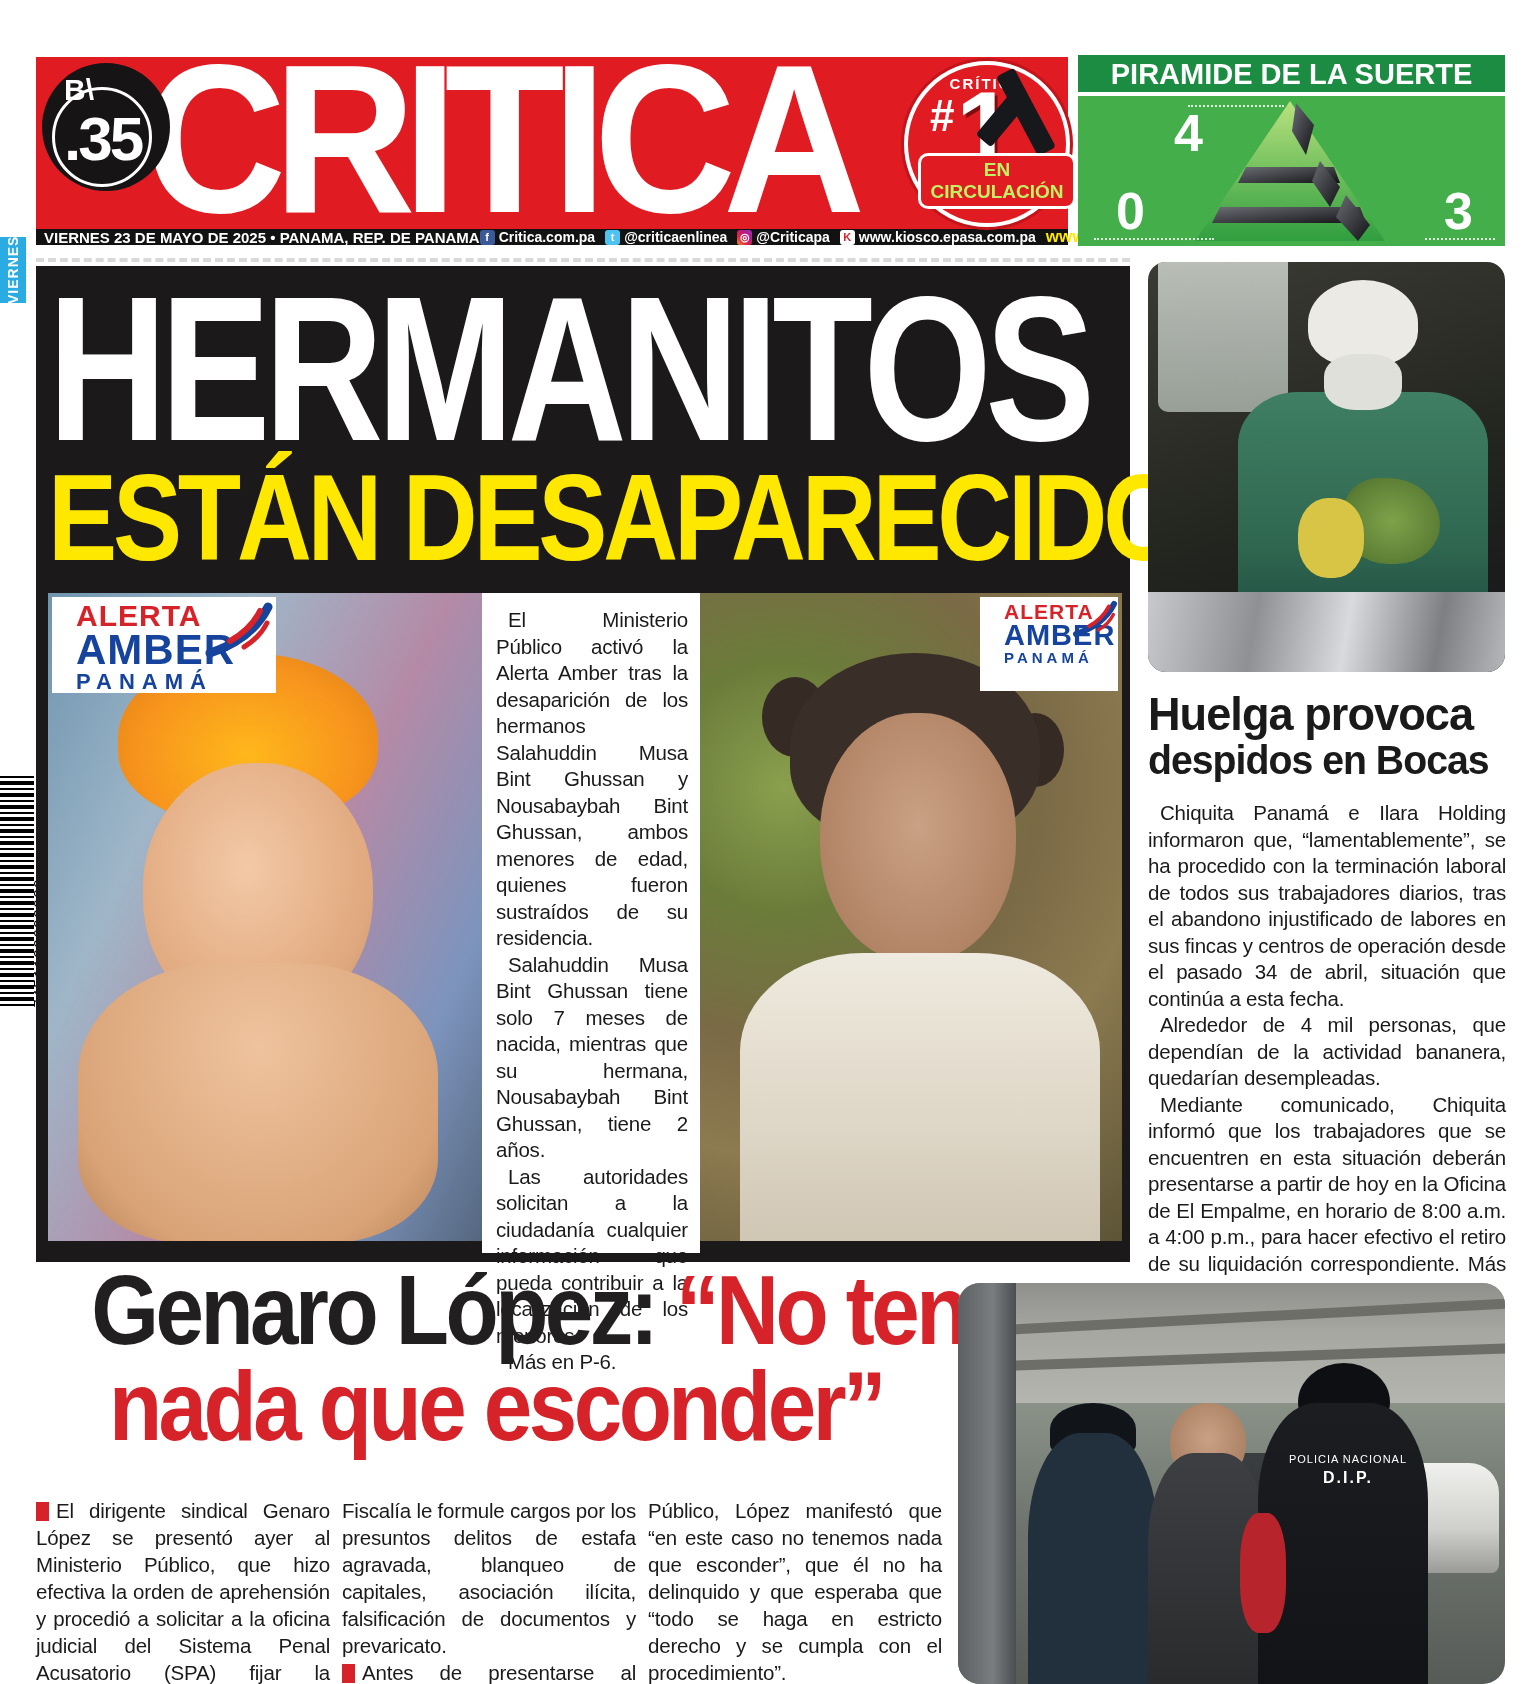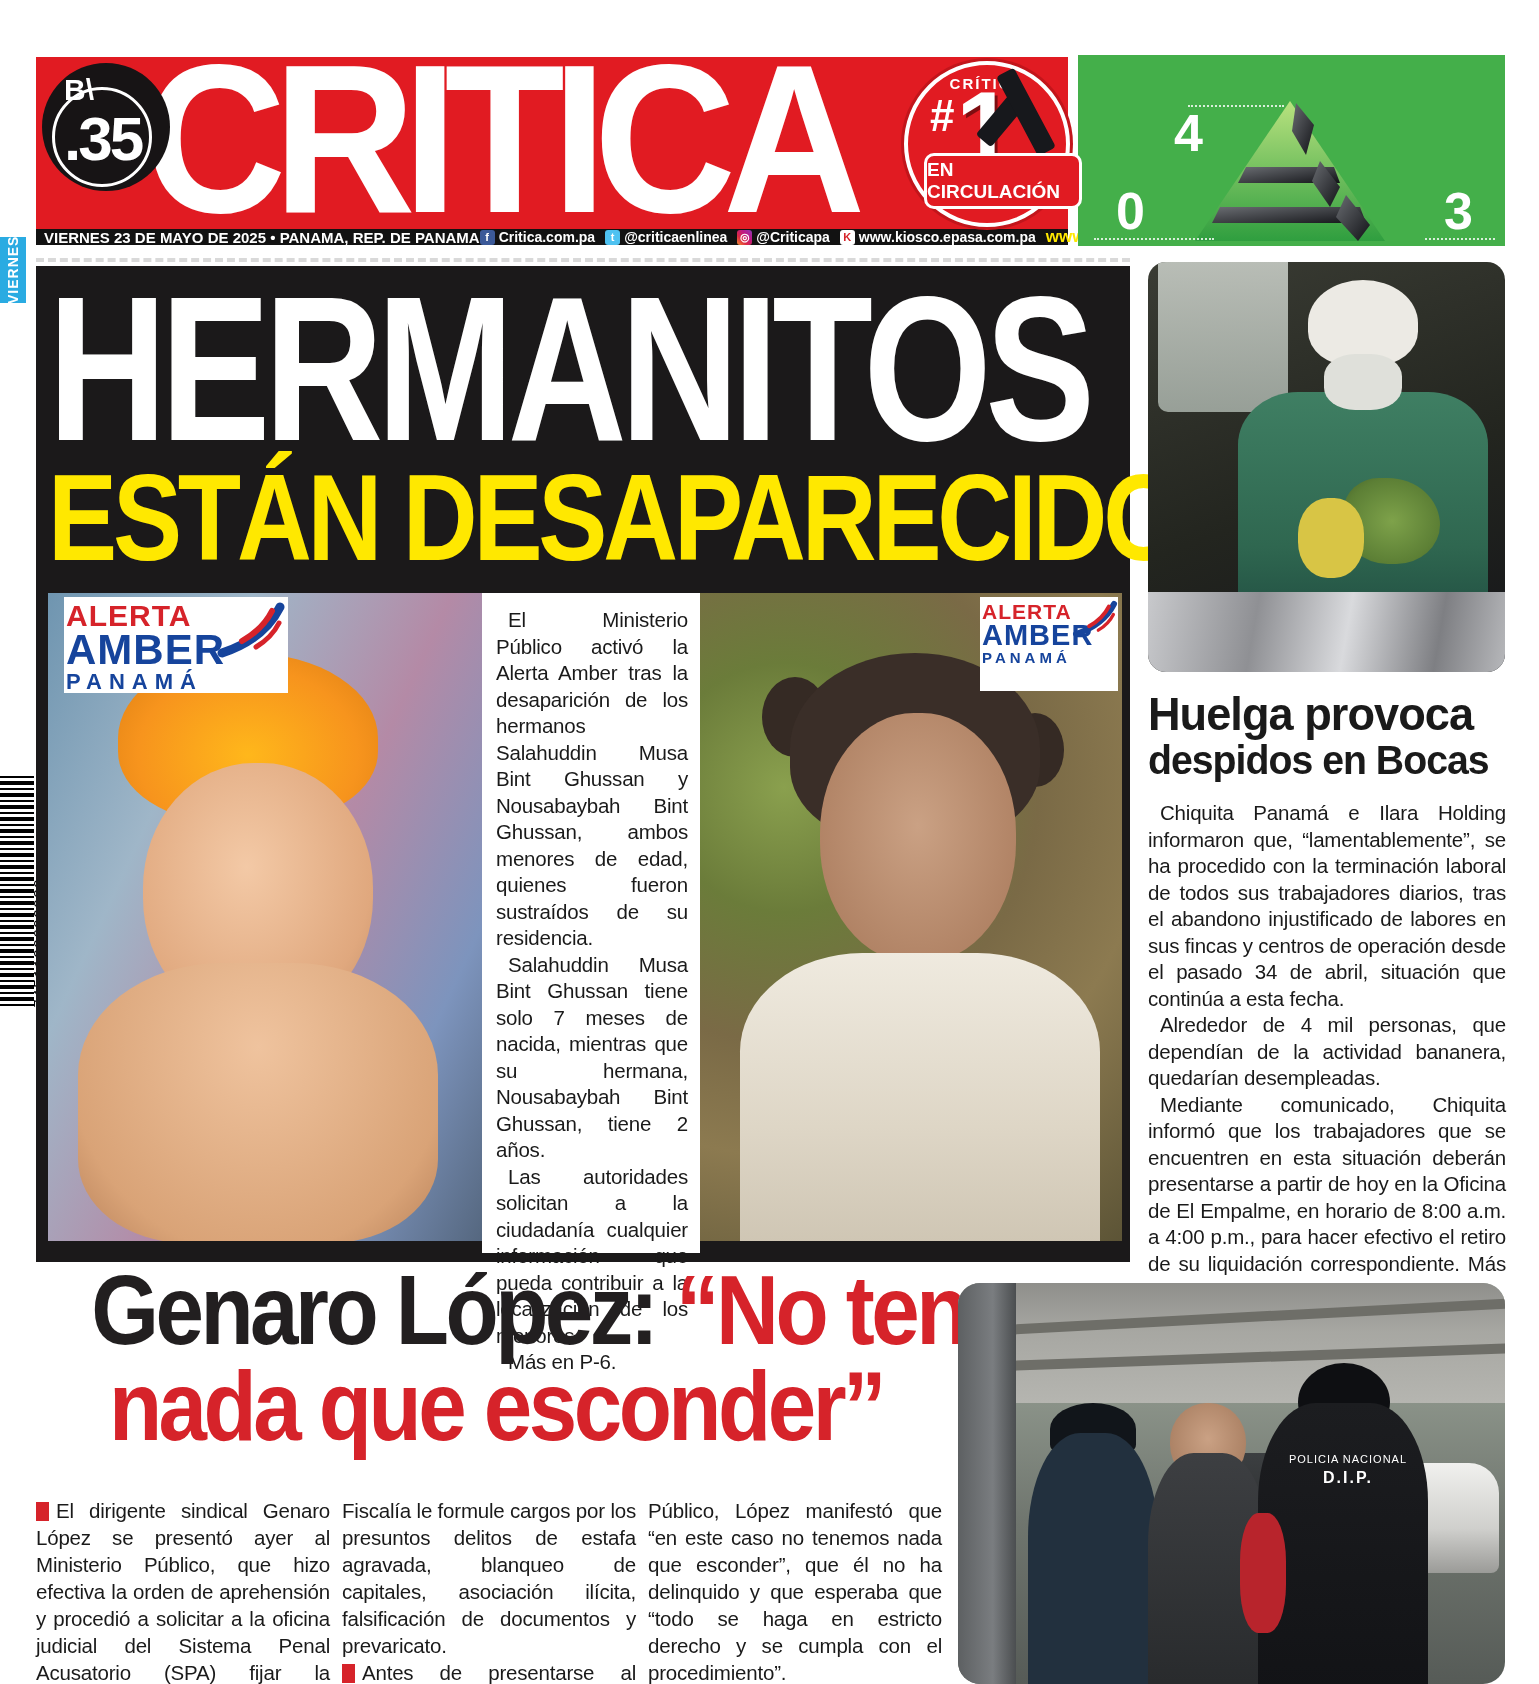--- a/index.html
+++ b/index.html
@@ -15,21 +15,21 @@
   .brand { left:108px; top:-28px; width:900px; height:210px; color:#fff; font-weight:bold; font-size:212px; letter-spacing:-14px; transform:scaleX(0.93); transform-origin:left center; line-height:220px; white-space:nowrap; }
 
   .circ-badge { left:868px; top:4px; width:166px; height:166px; z-index:6; }
   .circ-circle { position:absolute; inset:0; border-radius:50%; background:#e11b22; border:4px solid #fff; box-shadow:0 0 0 3px #c2151b; }
   .circ-top { position:absolute; top:14px; width:100%; text-align:center; color:#fff; font-weight:bold; font-size:15px; letter-spacing:2px; }
   .circ-num { position:absolute; left:26px; top:30px; color:#fff; font-weight:bold; font-size:44px; }
   .circ-one { position:absolute; left:52px; top:8px; color:#fff; font-weight:bold; font-size:104px; text-shadow:3px 3px 0 #7e0d11; }
   .check1, .check2 { position:absolute; background:#17181c; border-radius:4px; }
   .check1 { width:20px; height:52px; transform:rotate(40deg); left:86px; top:34px; }
   .check2 { width:20px; height:90px; transform:rotate(-28deg); left:112px; top:6px; }
-  .circ-ribbon { position:absolute; left:20px; bottom:18px; width:158px; background:#e11b22; border:3px solid #fff; border-radius:10px; color:#ffffff; font-weight:bold; font-size:19px; padding:3px 0; letter-spacing:0px; }
+  .circ-ribbon { position:absolute; left:14px; bottom:18px; width:158px; background:#e11b22; border:3px solid #fff; border-radius:10px; color:#bef264; font-weight:bold; font-size:19px; text-align:center; padding:3px 0; letter-spacing:0px; }
 
   
   .datebar { left:36px; top:229px; width:1032px; height:16px; background:#121212; color:#fff; display:flex; align-items:center; font-size:15px; font-weight:bold; padding:0 8px; }
   .datebar .left { white-space:nowrap; letter-spacing:0px; }
   .datebar .socials { margin-left:auto; display:flex; align-items:center; gap:10px; white-space:nowrap; }
   .soc { display:flex; align-items:center; gap:4px; font-size:14px; }
   .soc .ic { width:15px; height:15px; border-radius:3px; display:inline-flex; align-items:center; justify-content:center; font-size:11px; font-weight:bold; color:#fff; }
   .ic-fb { background:#3b5998; }
   .ic-tw { background:#4ec2f1; }
   .ic-ig { background:linear-gradient(45deg,#f09433,#dc2743,#bc1888,#8a3ab9); }
@@ -63,21 +63,21 @@
   .baby-face { position:absolute; left:95px; top:170px; width:230px; height:260px; background:radial-gradient(ellipse at 45% 40%, #f3c9a6 0%, #e0a87e 70%, #c28d66 100%); border-radius:48%; }
   .baby-body { position:absolute; left:30px; top:370px; width:360px; height:280px; background:radial-gradient(ellipse at 50% 30%, #efc39e 0%, #d9a377 75%, #b9825a 100%); border-radius:40% 40% 30% 30%; }
 
   .photo-right { position:absolute; left:664px; top:327px; width:422px; height:648px; overflow:hidden; background:radial-gradient(circle at 20% 30%, #8aa04e 0%, #6b7c3a 22%, #7a6a46 45%, #8c7a50 65%, #5c5436 100%); }
   .girl-hair { position:absolute; left:90px; top:60px; width:250px; height:190px; background:#3a2e28; border-radius:50% 50% 40% 40%; }
   .girl-bun-l { position:absolute; left:62px; top:84px; width:66px; height:80px; background:#352a24; border-radius:50%; }
   .girl-bun-r { position:absolute; left:306px; top:120px; width:58px; height:74px; background:#352a24; border-radius:50%; }
   .girl-face { position:absolute; left:120px; top:120px; width:196px; height:250px; background:radial-gradient(ellipse at 50% 45%, #caa184 0%, #b08264 75%, #8f6a4f 100%); border-radius:48%; }
   .girl-shirt { position:absolute; left:40px; top:360px; width:360px; height:290px; background:linear-gradient(180deg,#efeadf 0%, #ded6c6 60%, #cfc6b4 100%); border-radius:34% 34% 0 0; }
 
-  .amber-logo { position:absolute; background:#fff; padding:4px 2px; line-height:1;margin-left:12px; }
+  .amber-logo { position:absolute; background:#fff; padding:4px 24px; line-height:1; }
   .amber-l { left:4px; top:4px; width:224px; height:96px; }
   .amber-r { right:4px; top:4px; width:138px; height:94px; }
   .amber-alerta { color:#d6232a; font-weight:bold; letter-spacing:1px; }
   .amber-amber { color:#16449c; font-weight:bold; letter-spacing:1px; }
   .amber-panama { color:#16449c; font-weight:bold; }
   .amber-l .amber-alerta { font-size:30px; }
   .amber-l .amber-amber { font-size:42px; margin-top:-2px; }
   .amber-l .amber-panama { font-size:22px; letter-spacing:7px; margin-top:0px; }
   .amber-r .amber-alerta { font-size:21px; }
   .amber-r .amber-amber { font-size:29px; margin-top:-1px; }
@@ -178,20 +178,21 @@
     </span>
     <span class="soc">
       <span class="ic ic-ki">K</span>
       <span>www.kiosco.epasa.com.pa</span>
     </span>
     <span class="site-link">www.Critica.com.pa</span>
   </span>
 </div>
 
 <div class="abs pyr-box">
+  <div class="pyr-head">PIRAMIDE DE LA SUERTE</div>
   <svg class="pyr-svg" viewBox="0 0 250 145">
     <defs>
       <linearGradient id="pg" x1="0" y1="0" x2="0" y2="1">
         <stop offset="0" stop-color="#b9e27f"></stop>
           <stop offset="1" stop-color="#2f9e3f"></stop>
       </linearGradient>
       <linearGradient id="dg" x1="0" y1="0" x2="1" y2="1">
         <stop offset="0" stop-color="#6a6d72"></stop>
           <stop offset="1" stop-color="#121317"></stop>
       </linearGradient>

